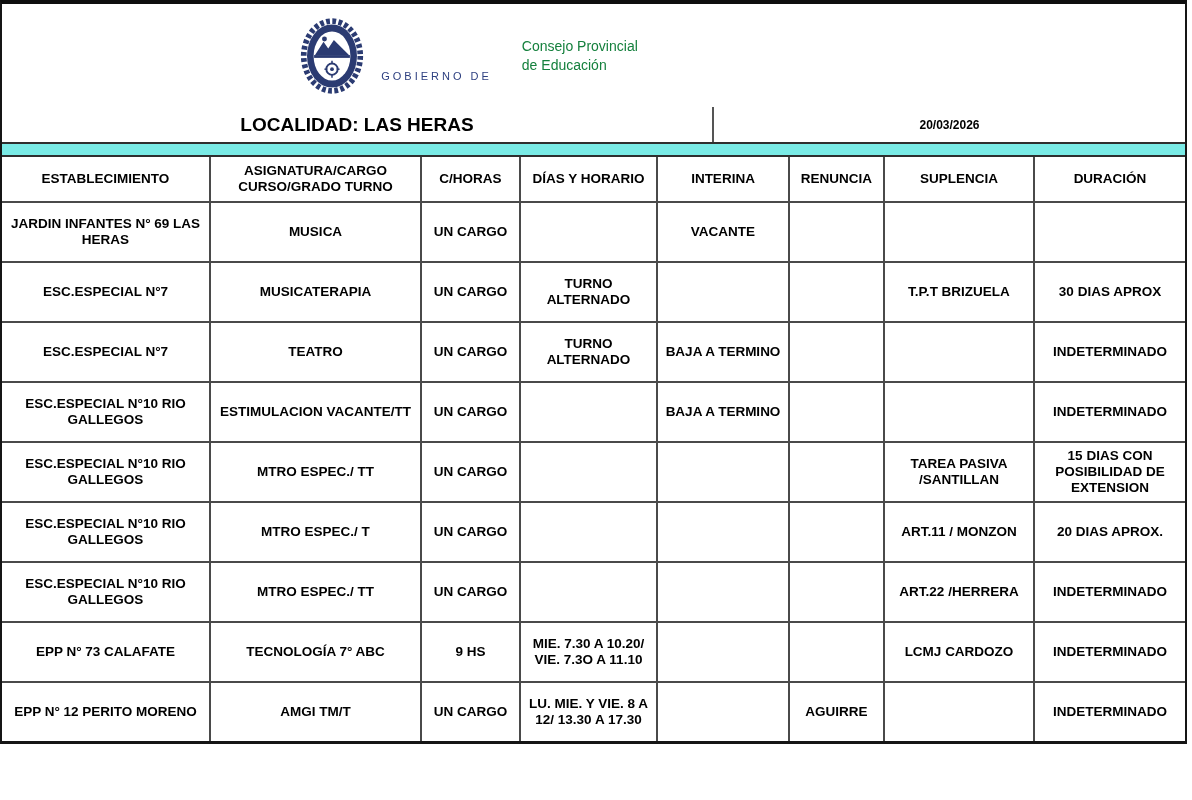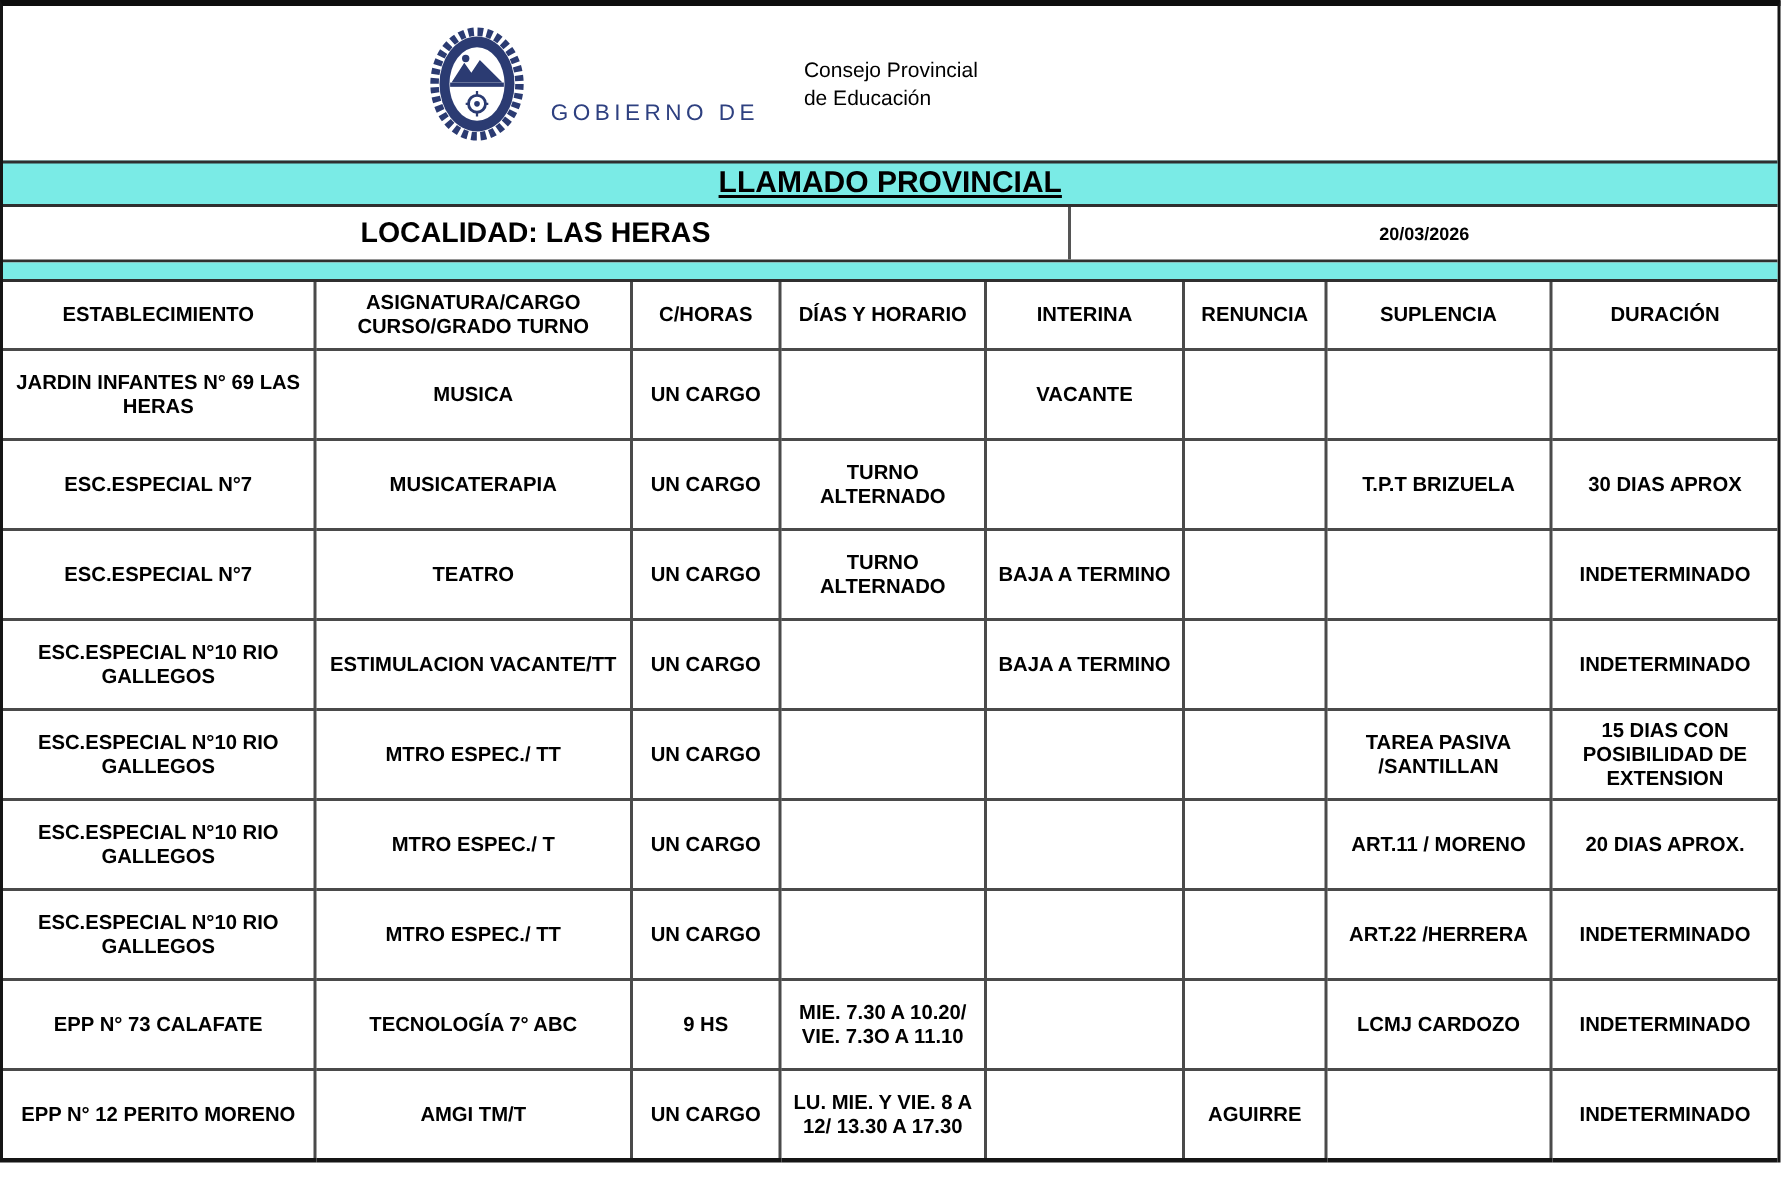--- a/index.html
+++ b/index.html
@@ -6,23 +6,23 @@
   html,body { width:1192px; height:800px; background:#ffffff; overflow:hidden;
               font-family:"Liberation Sans", sans-serif; }
   .doc { width:1187px; border-left:2px solid #151515; border-right:2px solid #151515;
          border-top:4px solid #0e0e0e; background:#fff; }
 
   
   .letterhead { height:103px; display:flex; align-items:center; justify-content:center; }
   .brand-group { display:flex; align-items:center; position:relative; left:-125px; }
   .crest { width:66px; height:82px; }
   .gob-block { margin-left:16px; }
-  .gob-line1 { font-size:15px; letter-spacing:3px; color:#2e4080; font-weight:400;margin-top:40px; }
+  .gob-line1 { font-size:11px; letter-spacing:3px; color:#2e4080; font-weight:400;margin-top:40px; }
   .gob-line2 { font-size:22px; letter-spacing:1px; color:#243875; font-weight:800; }
-  .consejo-block { margin-left:30px; font-size:14px; color:#000000; line-height:1.3; }
+  .consejo-block { margin-left:30px; font-size:14px; color:#15803d; line-height:1.3; }
 
   
   .title-band { background:var(--cyan,#7aebe6); border-top:2px solid #2f2f2f; border-bottom:2px solid #2f2f2f;
                 height:31px; display:flex; align-items:center; justify-content:center; }
   .title-band span { font-size:20px; font-weight:bold; color:#000;
                      text-decoration:underline; text-decoration-thickness:2px; text-underline-offset:2px; }
 
   
   .loc-row { display:flex; height:37px; border-bottom:2px solid #2f2f2f; background:#fff; }
   .loc-cell { width:710px; display:flex; align-items:center; justify-content:center;
@@ -68,23 +68,20 @@
       <div class="gob-block">
         <div class="gob-line1">GOBIERNO DE</div>
       </div>
       <div class="consejo-block">
         <div>Consejo Provincial</div>
         <div>de Educación</div>
       </div>
     </div>
   </div>
 
-  <div class="title-band">
-    <span>LLAMADO PROVINCIAL</span>
-  </div>
 
   <div class="loc-row">
     <div class="loc-cell">LOCALIDAD: LAS HERAS</div>
     <div class="date-cell">20/03/2026</div>
   </div>
 
   <div class="cyan-strip"></div>
 
   <table>
     <colgroup>
@@ -160,21 +157,21 @@
           <td>TAREA PASIVA /SANTILLAN</td>
           <td>15 DIAS CON POSIBILIDAD DE EXTENSION</td>
         </tr>
         <tr>
           <td>ESC.ESPECIAL N°10 RIO GALLEGOS</td>
           <td>MTRO ESPEC./ T</td>
           <td>UN CARGO</td>
           <td></td>
           <td></td>
           <td></td>
-          <td>ART.11 / MORENO</td>
+          <td>ART.11 / MONZON</td>
           <td>20 DIAS APROX.</td>
         </tr>
         <tr>
           <td>ESC.ESPECIAL N°10 RIO GALLEGOS</td>
           <td>MTRO ESPEC./ TT</td>
           <td>UN CARGO</td>
           <td></td>
           <td></td>
           <td></td>
           <td>ART.22 /HERRERA</td>

